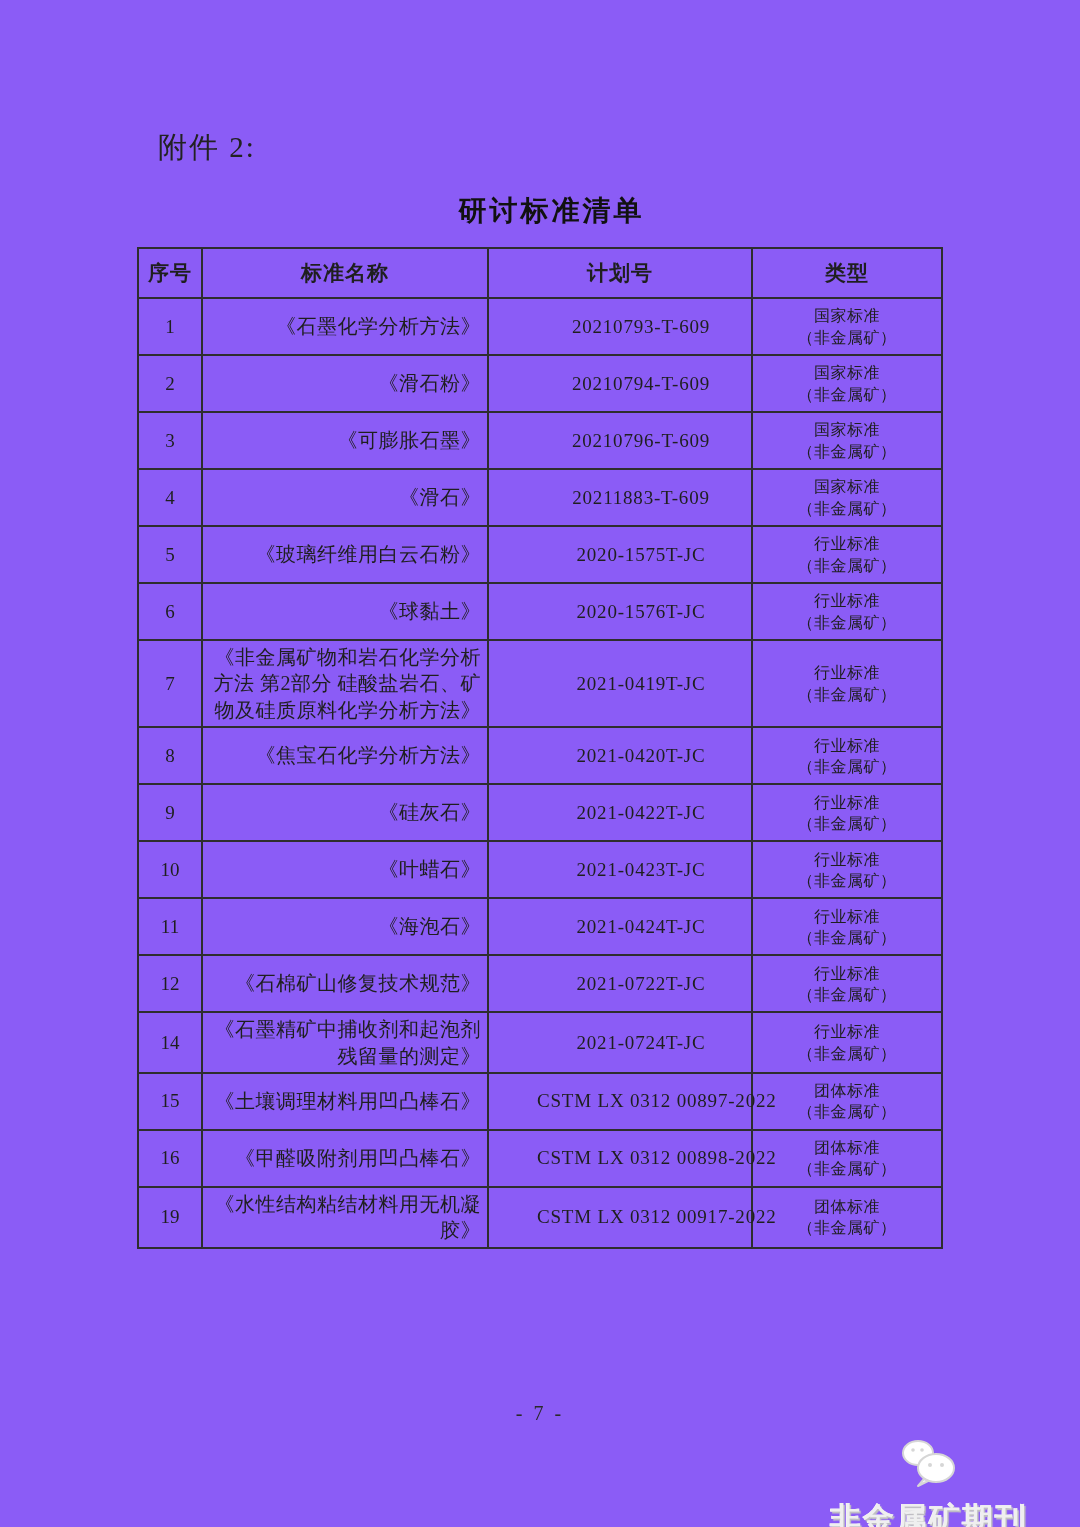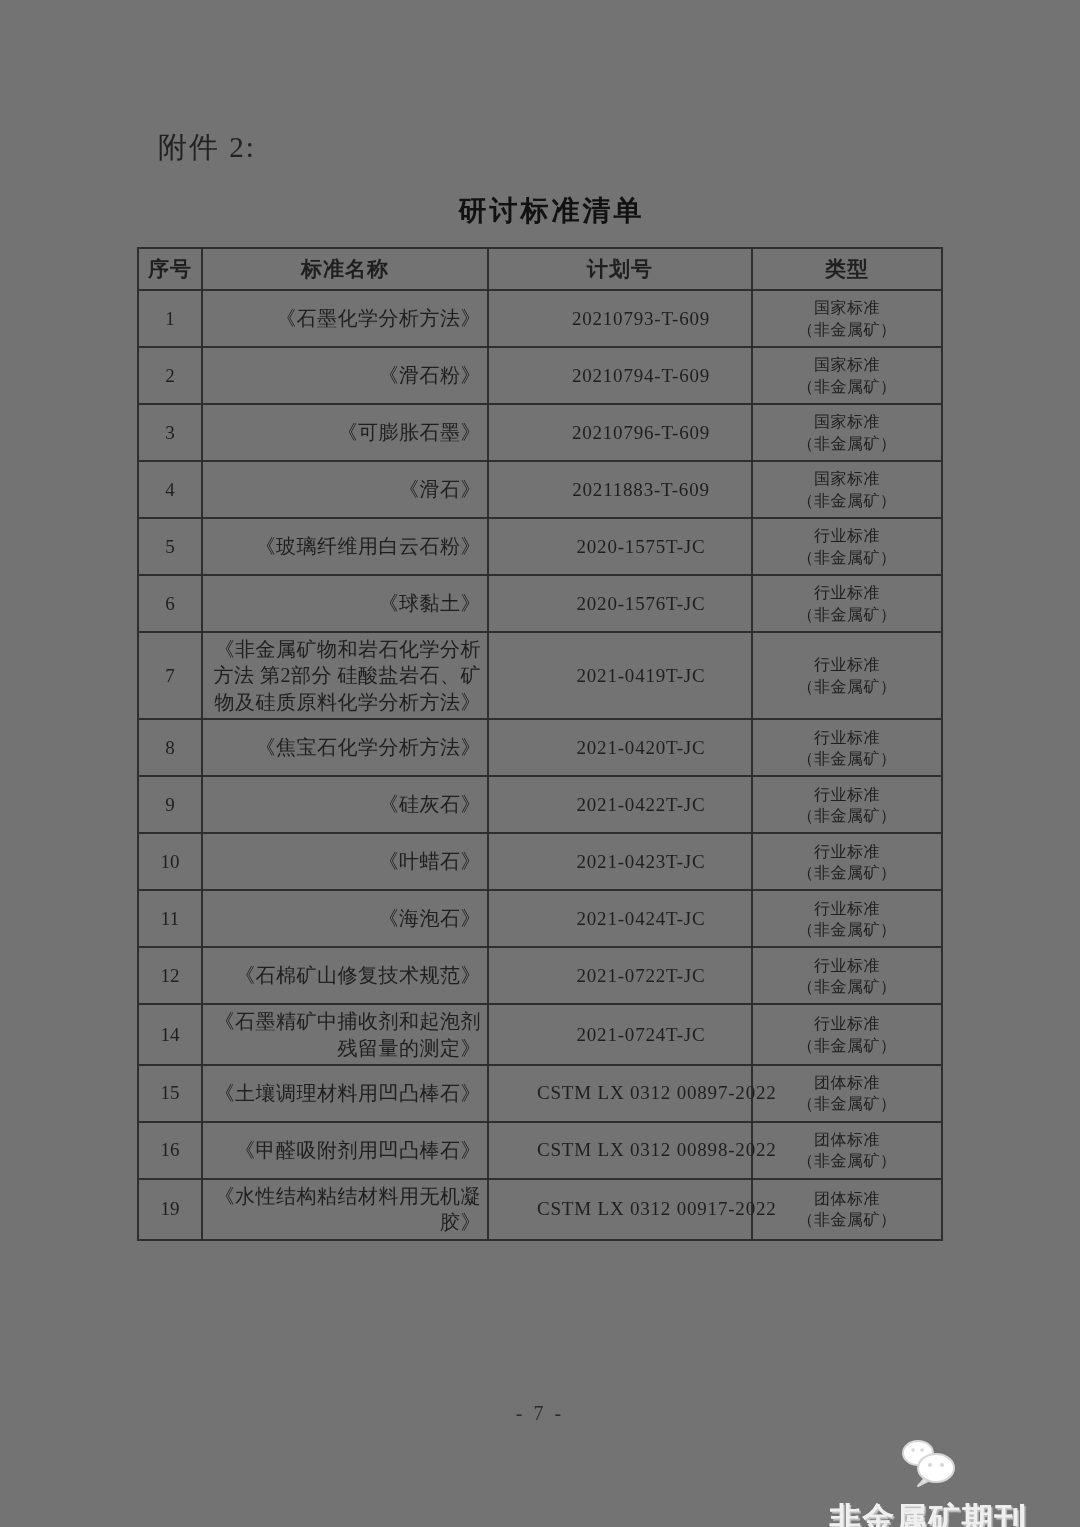--- a/index.html
+++ b/index.html
@@ -1,38 +1,38 @@
 <!DOCTYPE html>
 <html><head>
 <meta charset="utf-8">
 <style>
   html,body{margin:0;padding:0;background:#e8e8e8;}
   .page{
     width:1080px;height:1527px;position:relative;margin:0 auto;
-    background:#737373;overflow:hidden;color:#1c1c1c;
+    background:#8b5cf6;overflow:hidden;color:#1c1c1c;
     font-family:"Liberation Serif","DejaVu Serif",serif;
   }
   .attachment{
     position:absolute;left:158px;top:128px;
     font-size:29px;letter-spacing:2px;color:#222;
   }
   .doc-title{
     position:absolute;left:0;right:0;top:192px;margin:0;
     text-align:center;font-size:28px;font-weight:bold;
     letter-spacing:3px;color:#111;padding-left:23px;
   }
   table.standards{
     position:absolute;left:137px;top:247px;width:804px;
     border-collapse:collapse;table-layout:fixed;
   }
   .standards th,.standards td{
     border:2px solid #2e2e2e;text-align:center;
     vertical-align:middle;padding:3px 6px;color:#1f1f1f;
   }
-  .standards thead tr{height:42px;}
+  .standards thead tr{height:50px;}
   .standards th{font-size:21px;font-weight:bold;letter-spacing:1px;}
   .standards tbody tr{height:57px;}
   col.w-no{width:64px;}
   col.w-name{width:286px;}
   col.w-plan{width:264px;}
   col.w-type{width:190px;}
   td.c-no{font-size:19px;}
   td.c-name{font-size:20px;line-height:1.32;letter-spacing:0.5px;text-align:right;}
   td.c-plan{font-size:19px;letter-spacing:0.8px;white-space:nowrap;padding-left:48px;}
   td.c-type .tline{display:block;font-size:16px;line-height:1.32;letter-spacing:0.5px;}

